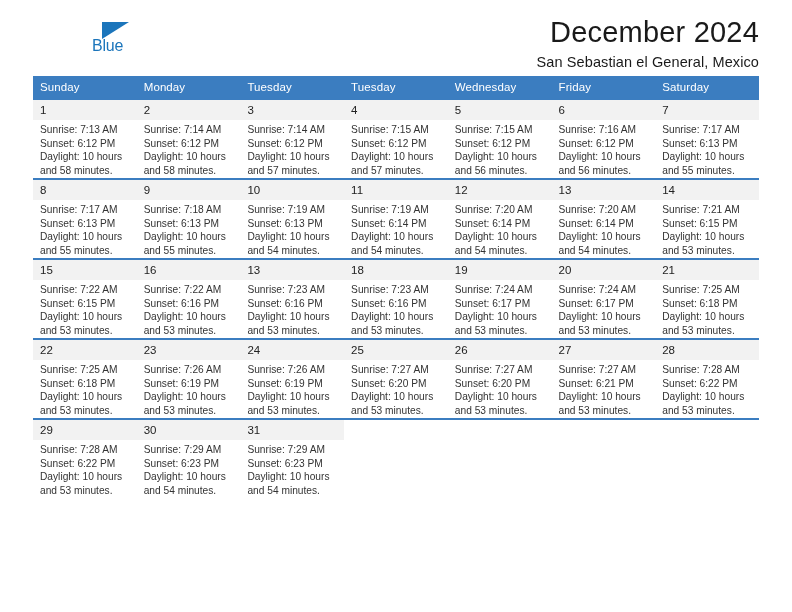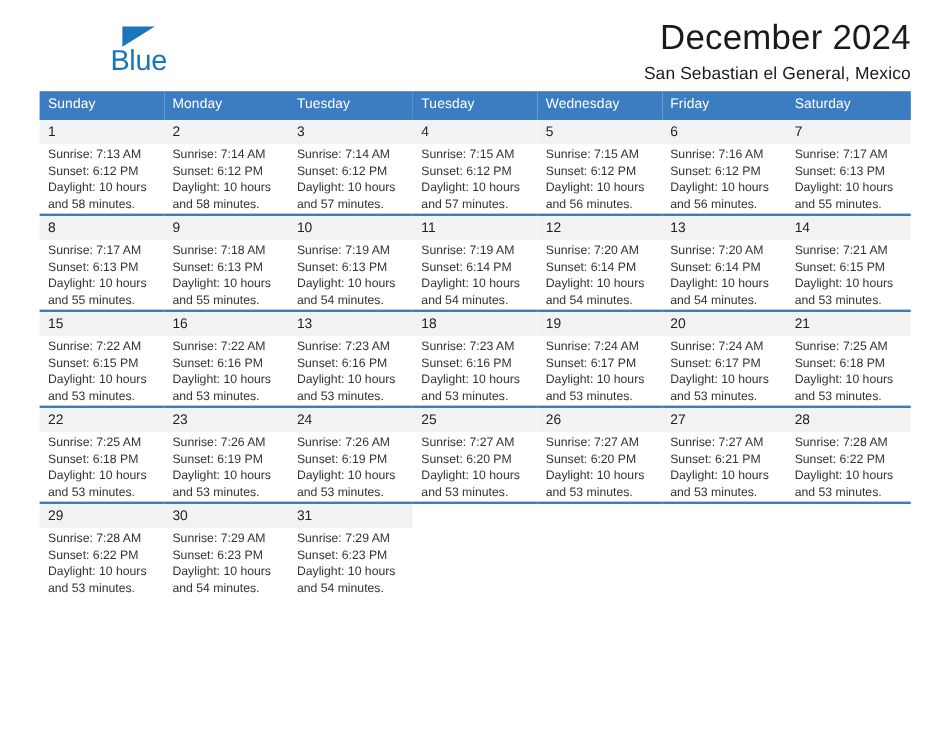--- a/index.html
+++ b/index.html
@@ -52,21 +52,21 @@
     top: 4px;
     width: 0;
     height: 0;
     border-left: 27px solid #1b75bb;
     border-bottom: 17px solid transparent;
   }
   .logo-blue {
     position: absolute;
     left: 56px;
     top: 19px;
-    font-size: 24px;
+    font-size: 16px;
     letter-spacing: -0.2px;
     color: #1b75bb;
     font-family: "Liberation Sans", sans-serif;
   }
 
   .title-block {
     text-align: right;
   }
   .cal-title {
     font-size: 29px;

